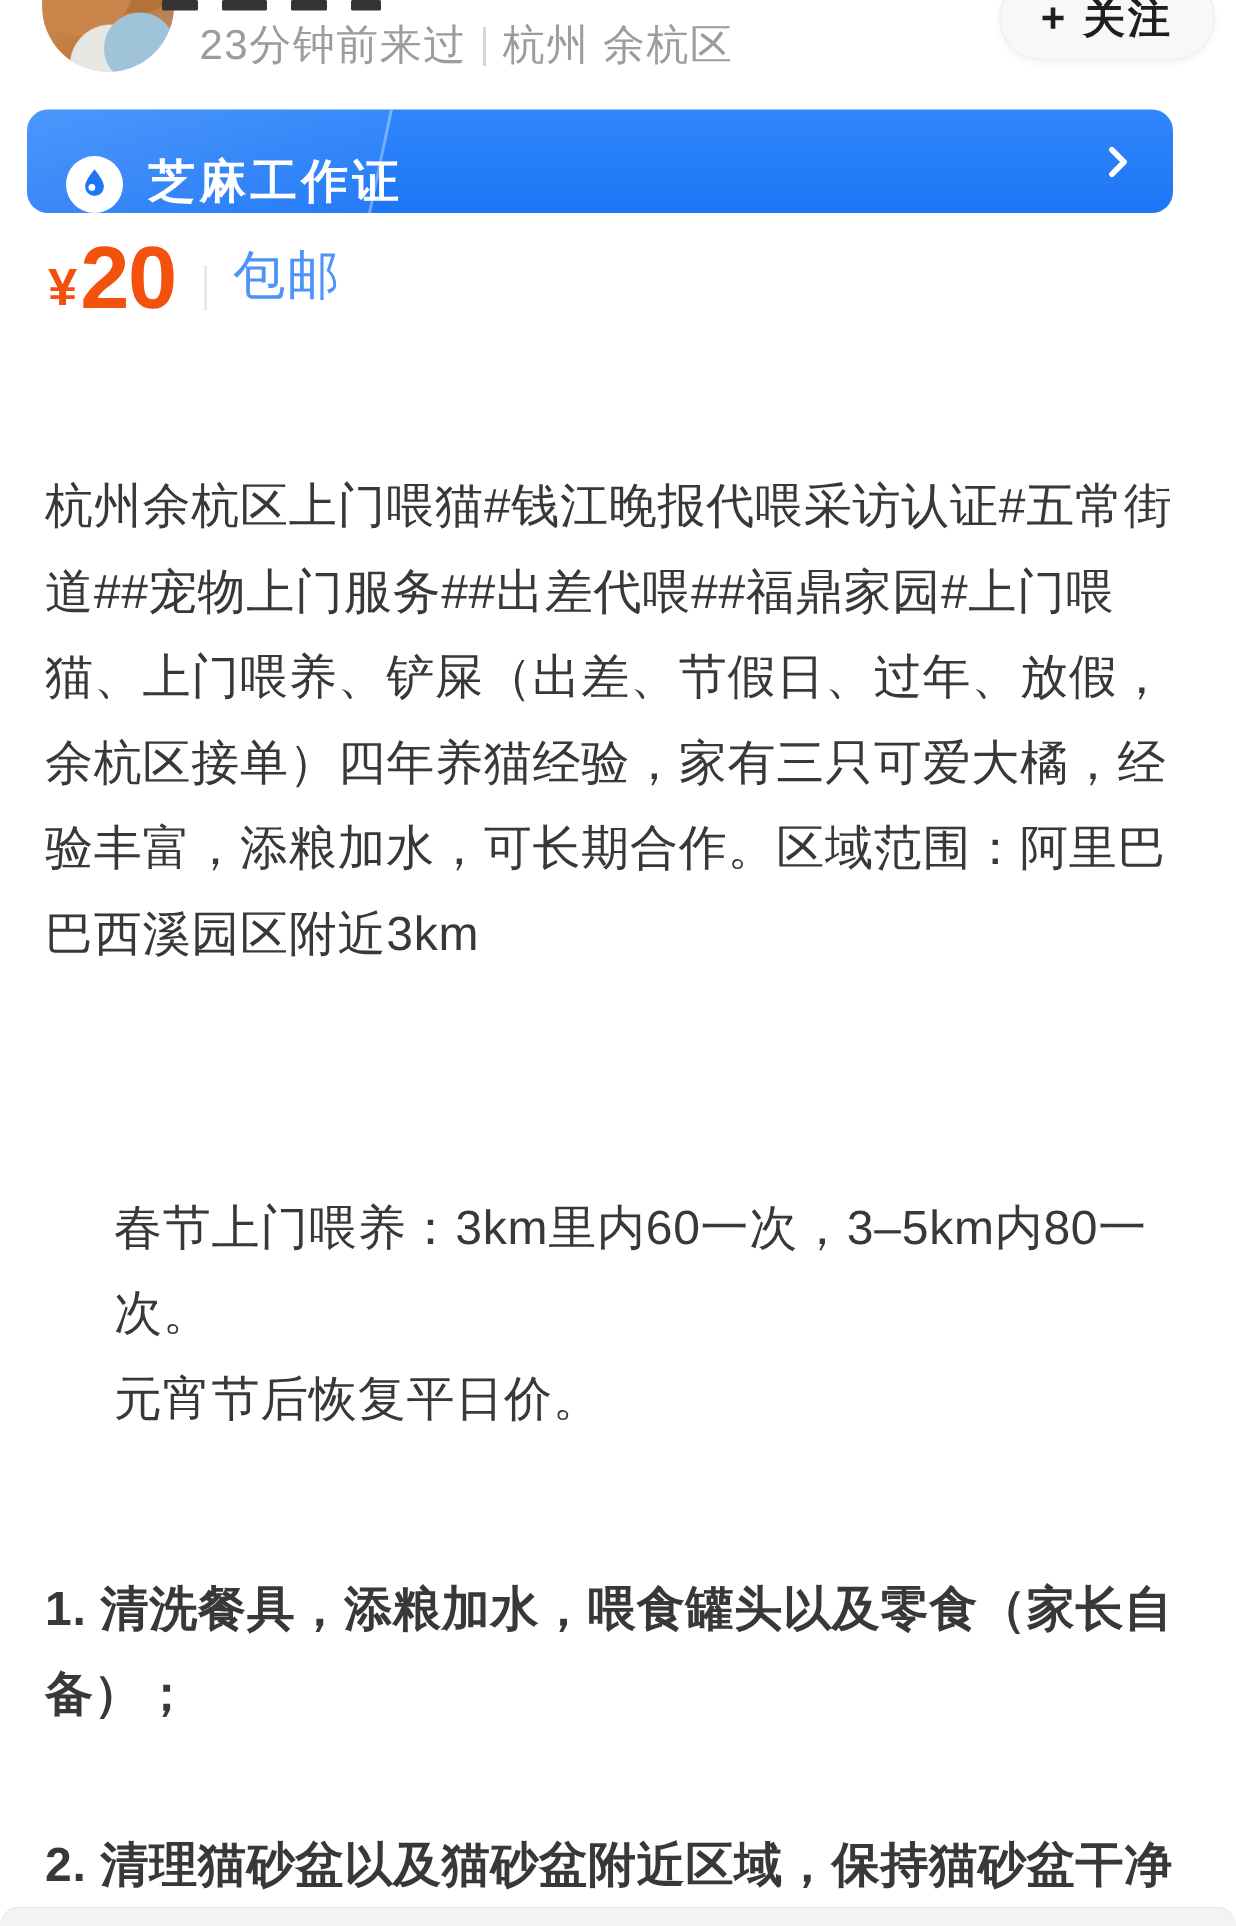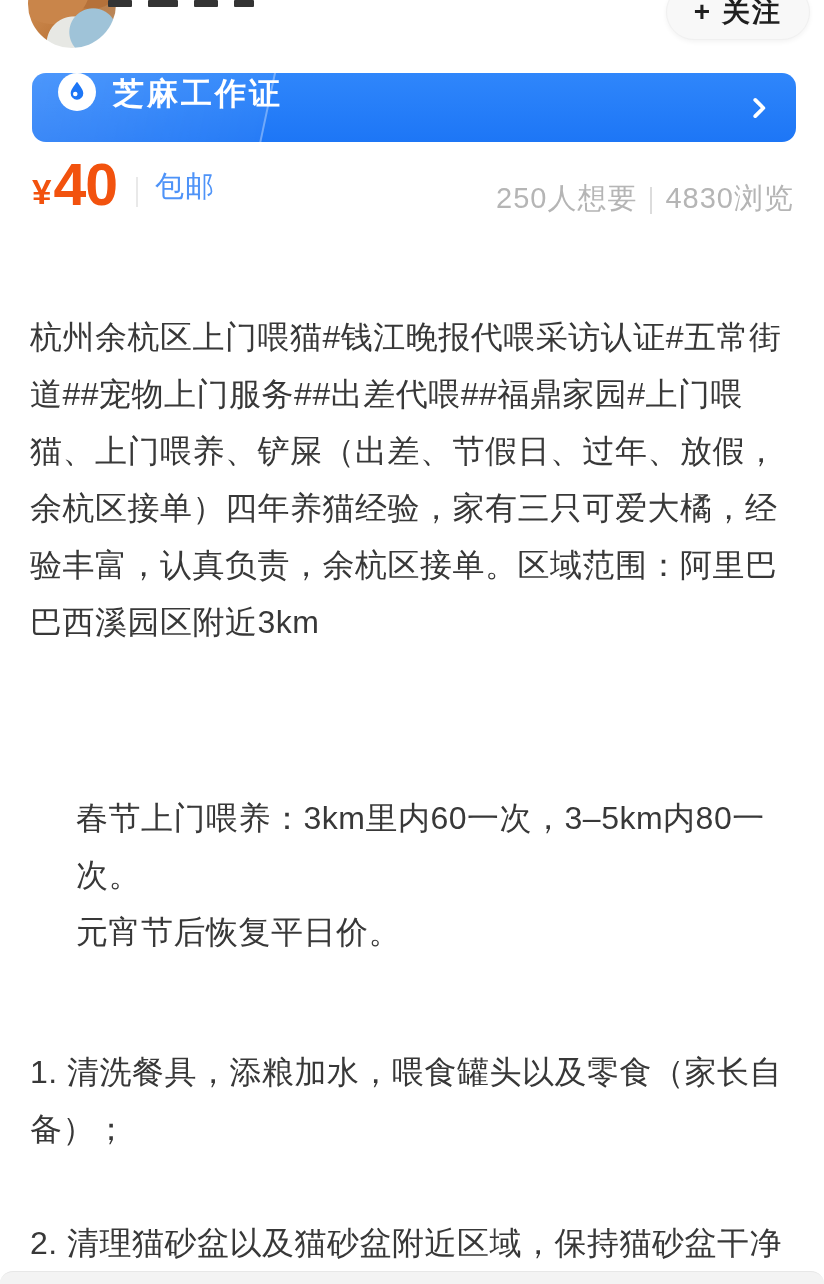--- a/index.html
+++ b/index.html
@@ -40,23 +40,23 @@
 
   .follow-btn{
     position:absolute;right:14px;top:-16px;height:56px;padding:0 27px;
     display:flex;align-items:center;border-radius:28px;
     background:#f8f8f8;border:1px solid #f0f0f0;box-shadow:0 2px 5px rgba(0,0,0,.05);
     font-size:28px;font-weight:600;color:#1f1f1f;letter-spacing:2px;cursor:pointer;white-space:nowrap;
   }
 
   
   .banner{
-    position:absolute;left:32px;top:73px;width:764px;height:69px;border-radius:14px;
+    position:absolute;left:18px;top:73px;width:764px;height:69px;border-radius:14px;
     background:linear-gradient(180deg,var(--banner-blue-light),var(--banner-blue));
-    overflow:hidden;display:flex;align-items:flex-start;cursor:pointer;
+    overflow:hidden;display:flex;align-items:flex-end;cursor:pointer;
   }
   .banner::before{
     content:"";position:absolute;left:0;top:0;width:242px;height:100%;
     background:linear-gradient(90deg,rgba(255,255,255,.14),rgba(255,255,255,.04));
     border-right:2px solid rgba(255,255,255,.25);
     transform:skewX(-12deg);transform-origin:top left;
   }
   .zhima-icon{
     position:relative;margin-left:26px;width:38px;height:38px;border-radius:50%;
     background:#fff;display:flex;align-items:center;justify-content:center;flex:0 0 auto;
@@ -65,38 +65,38 @@
   .banner-label{
     position:relative;margin-left:17px;color:#fff;font-size:31px;font-weight:700;letter-spacing:3px;
   }
   .banner-chevron{position:absolute;right:22px;top:50%;transform:translateY(-50%);width:30px;height:30px;}
 
   
   .price-row{position:absolute;left:32px;top:160px;display:flex;align-items:flex-end;}
   .currency{font-size:35px;font-weight:700;color:var(--price-orange);line-height:1;padding-bottom:3px;}
   .amount{font-size:59px;font-weight:700;color:var(--price-orange);line-height:.88;margin-left:2px;letter-spacing:-1px;}
   .price-divider{width:2px;height:30px;background:#e9e9e9;margin:0 17px 5px 19px;}
-  .shipping{font-size:29px;color:var(--shipping-blue);padding-bottom:5px;letter-spacing:1px;text-align:right;}
+  .shipping{font-size:35px;color:var(--shipping-blue);padding-bottom:5px;letter-spacing:1px;text-align:right;}
 
   .stats{
     position:absolute;right:30px;top:179px;display:flex;align-items:center;
     font-size:29px;color:var(--stats-gray);letter-spacing:1px;white-space:nowrap;
   }
   .stats .v-divider{width:2px;height:27px;background:#dcdcdc;margin:2px 13px 0 13px;}
 
   
   .description{
     position:absolute;left:30px;top:252px;width:768px;
     font-size:32px;line-height:57px;color:var(--text-dark);
     white-space:pre-line;letter-spacing:.5px;
   }
   .desc-intro{margin-bottom:82px;}
   .desc-holiday{margin-bottom:26px;margin-left:46px;}
   .desc-heading{margin-bottom:5px;}
-  .desc-item{margin:0;}
+  .desc-item{margin:0;font-weight:bold;}
 
   
   .bottom-bar{
     position:absolute;left:0;bottom:0;width:824px;height:13px;
     background:#f3f3f3;border-top:1px solid #e7e7e7;border-radius:14px 14px 0 0;
   }
 </style>
 </head>
 <body>
 
@@ -104,57 +104,57 @@
 
   <div class="avatar"></div>
 
   <div class="username-clipped">
     <span></span>
       <span></span>
       <span></span>
       <span></span>
   </div>
 
+  <div class="subtitle">
+    <span>23分钟前来过</span>
+    <span class="v-divider"></span>
+    <span>杭州 余杭区</span>
+  </div>
 
   <div class="follow-btn">
     <span>+ 关注</span>
   </div>
 
   <div class="banner">
     <span class="zhima-icon">
       <svg viewBox="0 0 24 24">
         <path d="M12 2.6c3.4 4.5 5.8 7.7 5.8 10.7a5.8 5.8 0 0 1-11.6 0c0-3 2.4-6.2 5.8-10.7z" fill="#1d76f6"></path>
         <circle cx="10.4" cy="13.8" r="2.1" fill="#fff"></circle>
       </svg>
     </span>
     <span class="banner-label">芝麻工作证</span>
     <svg class="banner-chevron" viewBox="0 0 24 24">
       <path d="M9 5.5l6.5 6.5L9 18.5" stroke="#fff" stroke-width="3" fill="none" stroke-linecap="round" stroke-linejoin="round"></path>
     </svg>
   </div>
 
   <div class="price-row">
     <span class="currency">¥</span>
-    <span class="amount">40</span>
+    <span class="amount">20</span>
     <span class="price-divider"></span>
     <span class="shipping">包邮</span>
   </div>
 
-  <div class="stats">
-    <span>250人想要</span>
-    <span class="v-divider"></span>
-    <span>4830浏览</span>
-  </div>
 
   <div class="description">
     <div class="desc-intro">杭州余杭区上门喂猫#钱江晚报代喂采访认证#五常街
 道##宠物上门服务##出差代喂##福鼎家园#上门喂
 猫、上门喂养、铲屎（出差、节假日、过年、放假，
 余杭区接单）四年养猫经验，家有三只可爱大橘，经
-验丰富，认真负责，余杭区接单。区域范围：阿里巴
+验丰富，添粮加水，可长期合作。区域范围：阿里巴
 巴西溪园区附近3km</div>
     <div class="desc-holiday">春节上门喂养：3km里内60一次，3–5km内80一次。
 元宵节后恢复平日价。</div>
     <div class="desc-item">1. 清洗餐具，添粮加水，喂食罐头以及零食（家长自
 备）；</div>
     <div class="desc-item">2. 清理猫砂盆以及猫砂盆附近区域，保持猫砂盆干净
 清爽；</div>
     
     
   </div>

